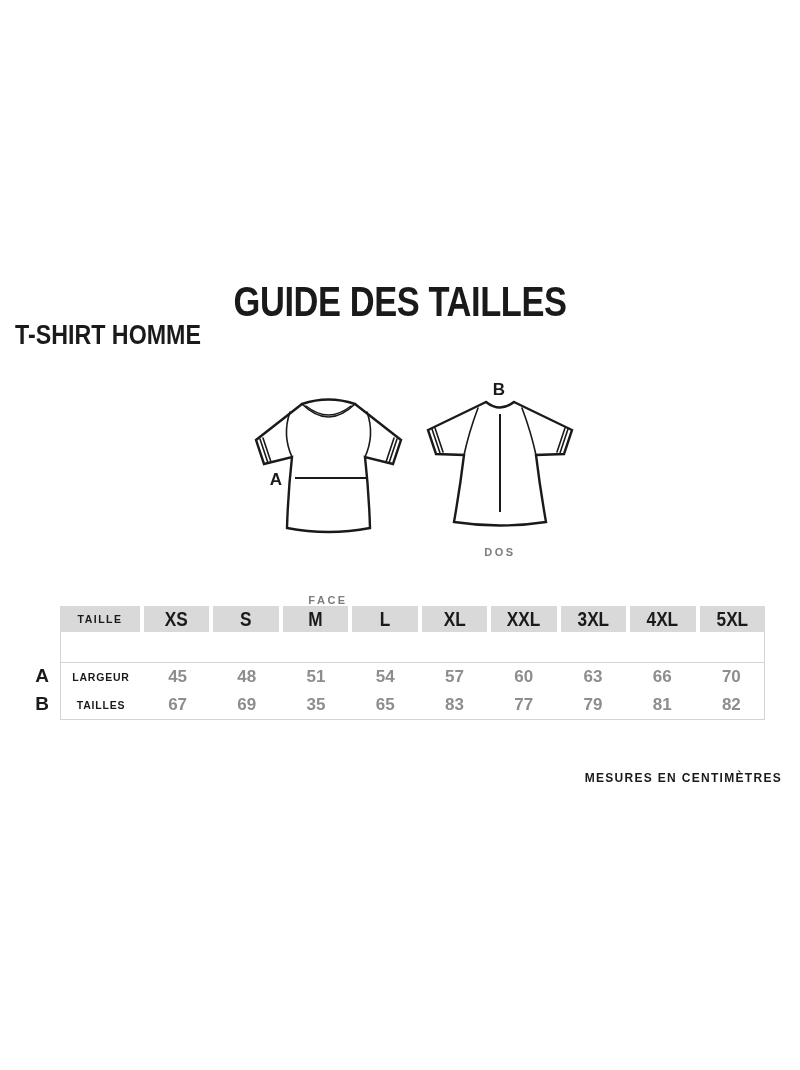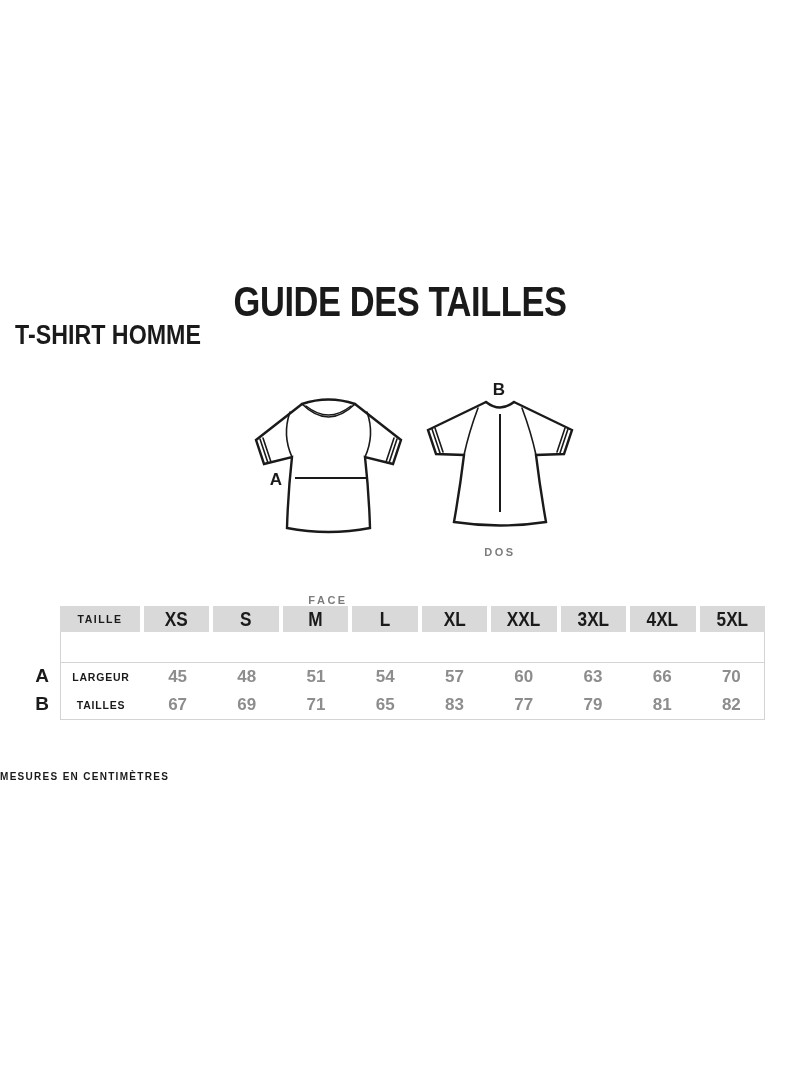--- a/index.html
+++ b/index.html
@@ -77,22 +77,22 @@
   }
   .row-marker{
     position:absolute;left:30px;width:24px;height:20px;
     text-align:center;font-size:19px;font-weight:800;line-height:20px;
   }
   .row-marker.a{top:666px;}
   .row-marker.b{top:694px;}
 
   
   .footnote{
-    position:absolute;top:771px;left:0;width:782px;text-align:left;
-    font-size:10px;font-weight:800;letter-spacing:1.3px;white-space:nowrap;
+    position:absolute;top:771px;left:0;width:782px;text-align:right;
+    font-size:12px;font-weight:800;letter-spacing:1.3px;white-space:nowrap;
   }
 </style>
 </head>
 <body>
 
 <div class="page">
 
   <h1 class="title"><span class="condensed">GUIDE DES TAILLES</span></h1>
   <h2 class="subtitle"><span class="condensed-sm">T-SHIRT HOMME</span></h2>
 
@@ -169,21 +169,21 @@
         <div class="value-cell">57</div>
         <div class="value-cell">60</div>
         <div class="value-cell">63</div>
         <div class="value-cell">66</div>
         <div class="value-cell">70</div>
       </div>
       <div class="grid row">
         <div class="row-label">TAILLES</div>
         <div class="value-cell">67</div>
         <div class="value-cell">69</div>
-        <div class="value-cell">71</div>
+        <div class="value-cell">35</div>
         <div class="value-cell">65</div>
         <div class="value-cell">83</div>
         <div class="value-cell">77</div>
         <div class="value-cell">79</div>
         <div class="value-cell">81</div>
         <div class="value-cell">82</div>
       </div>
     </div>
   </div>
 

